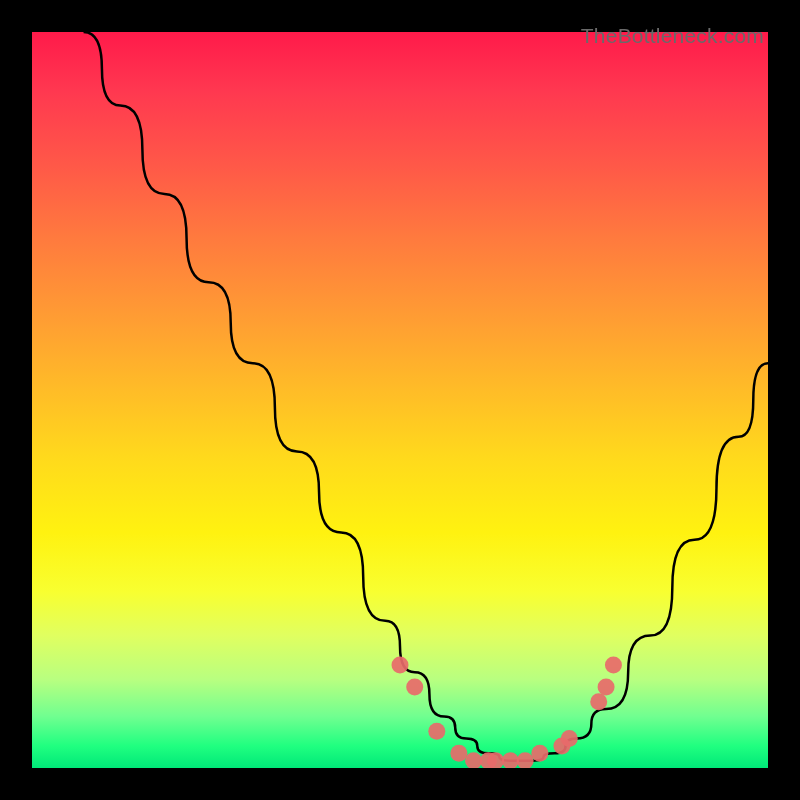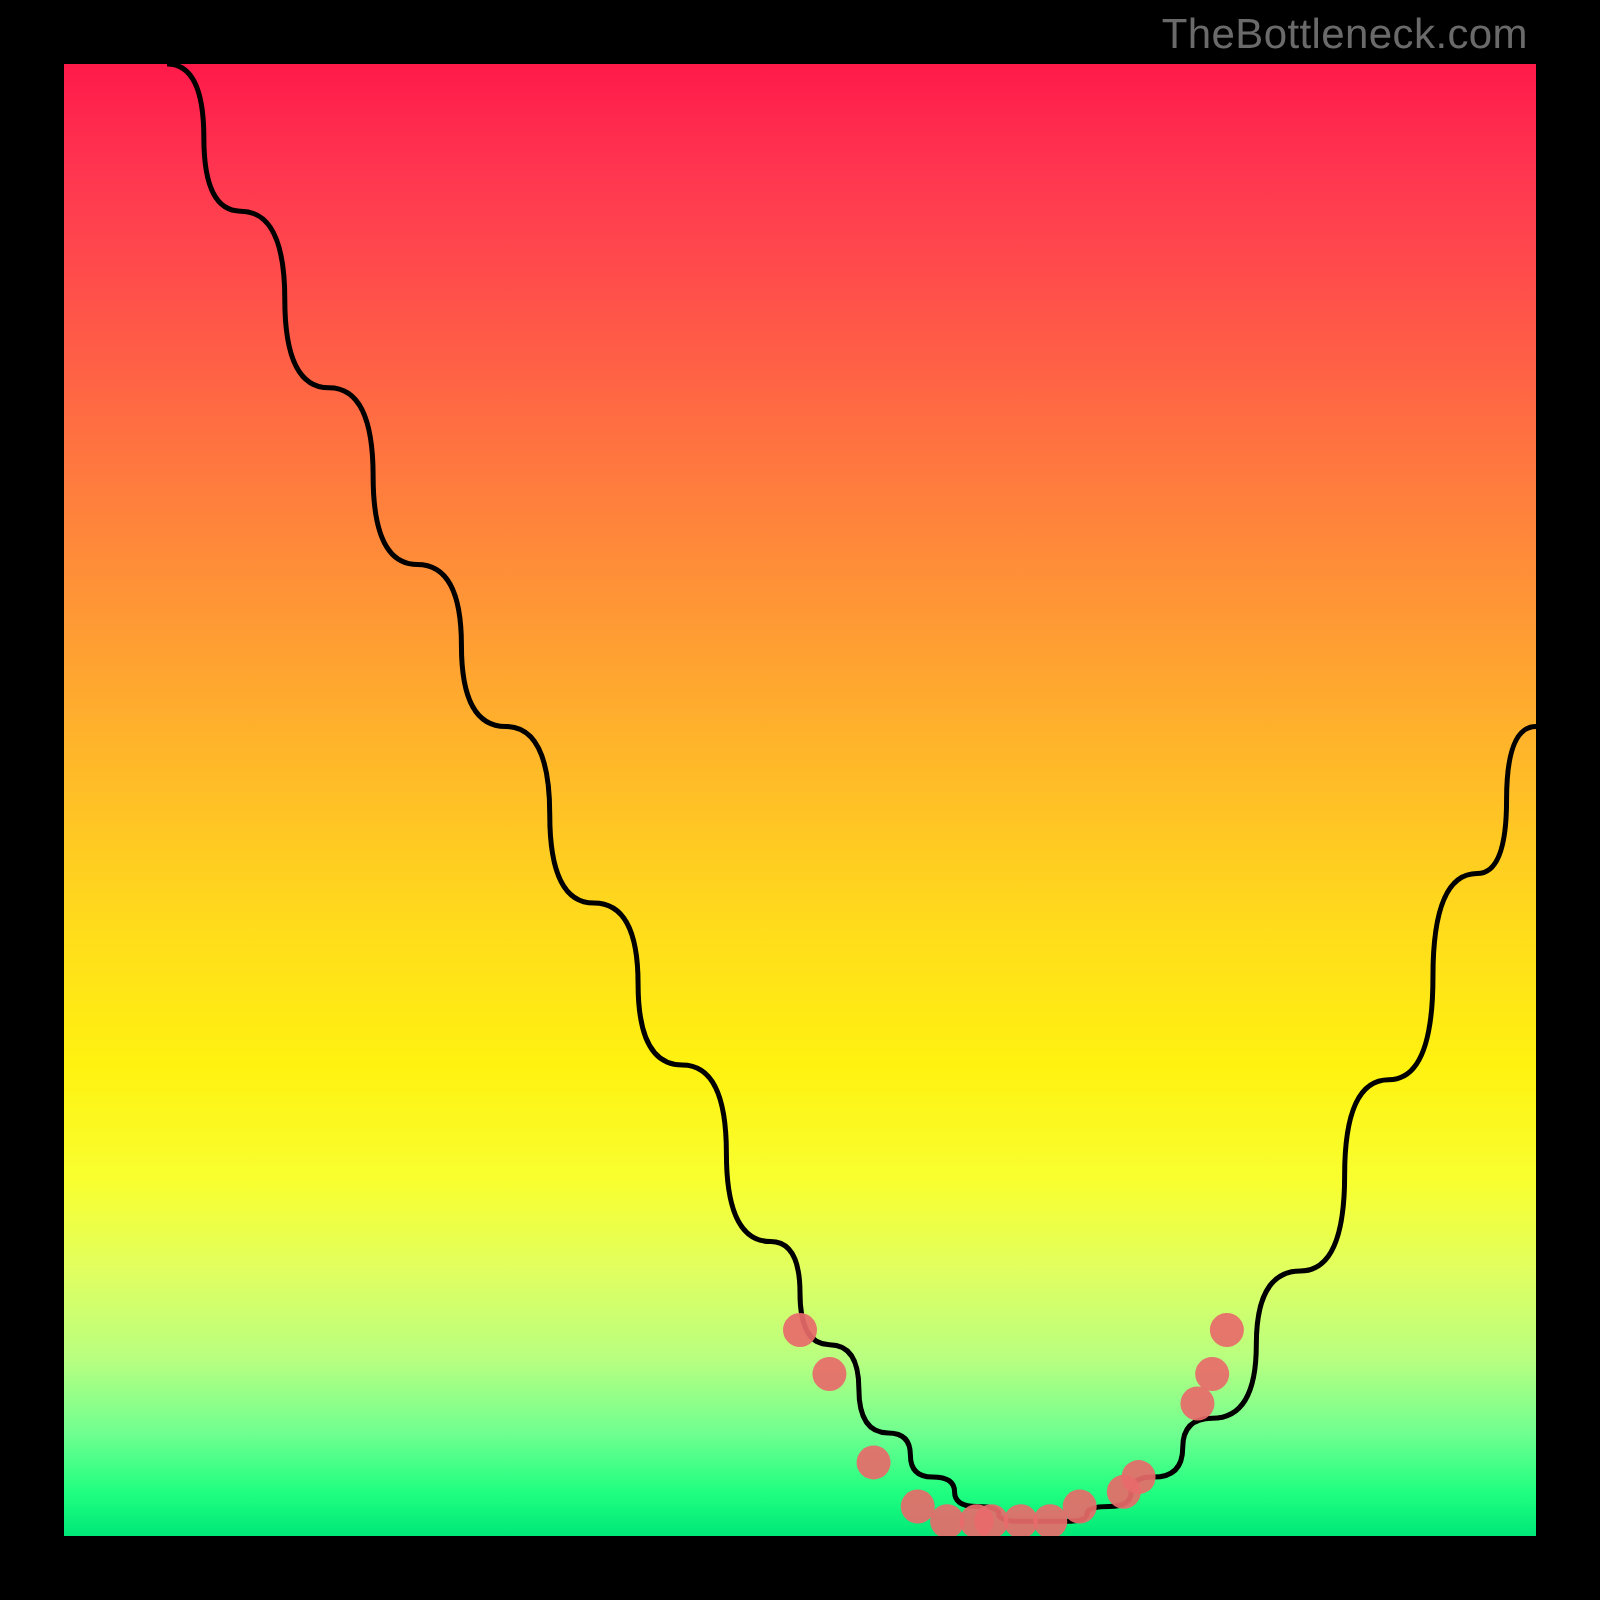--- a/index.html
+++ b/index.html
@@ -35,21 +35,21 @@
       #f8ff30 76%,
       #e0ff60 82%,
       #b8ff80 88%,
       #70ff90 93%,
       #20ff80 97%,
       #00e878 100%
     );
   }
   .watermark {
     position: absolute;
-    top: 6px;
+    top: 24px;
     right: 36px;
     color: #6a6a6a;
     font-size: 21px;
     font-weight: 500;
     letter-spacing: 0.2px;
   }
   svg.overlay {
     position: absolute;
     left: 32px;
     top: 32px;

